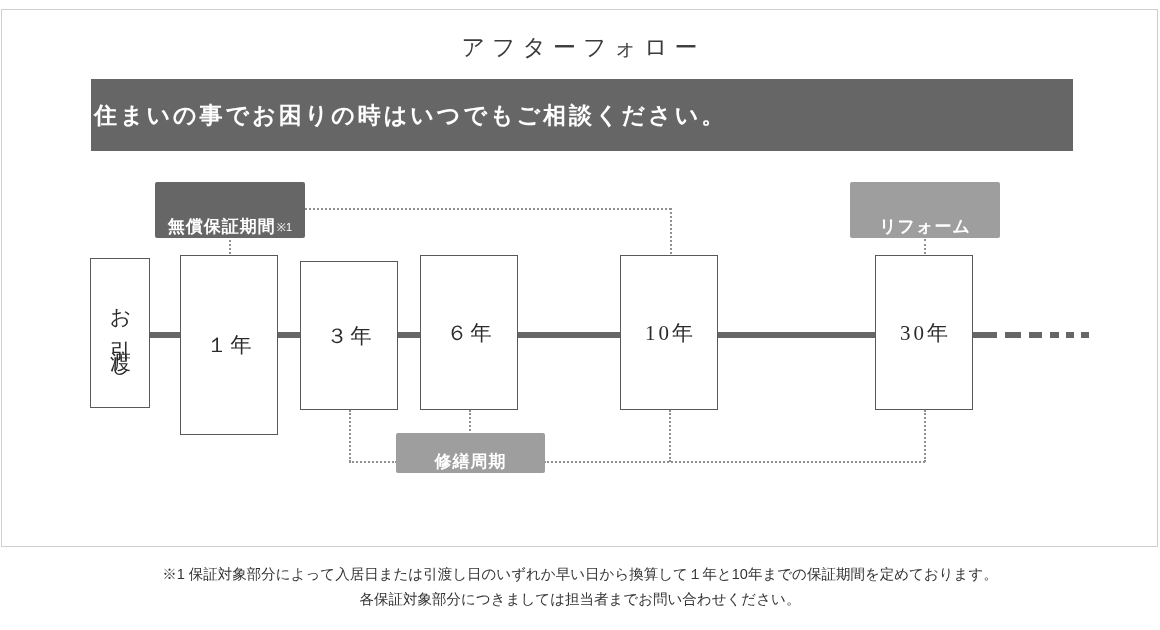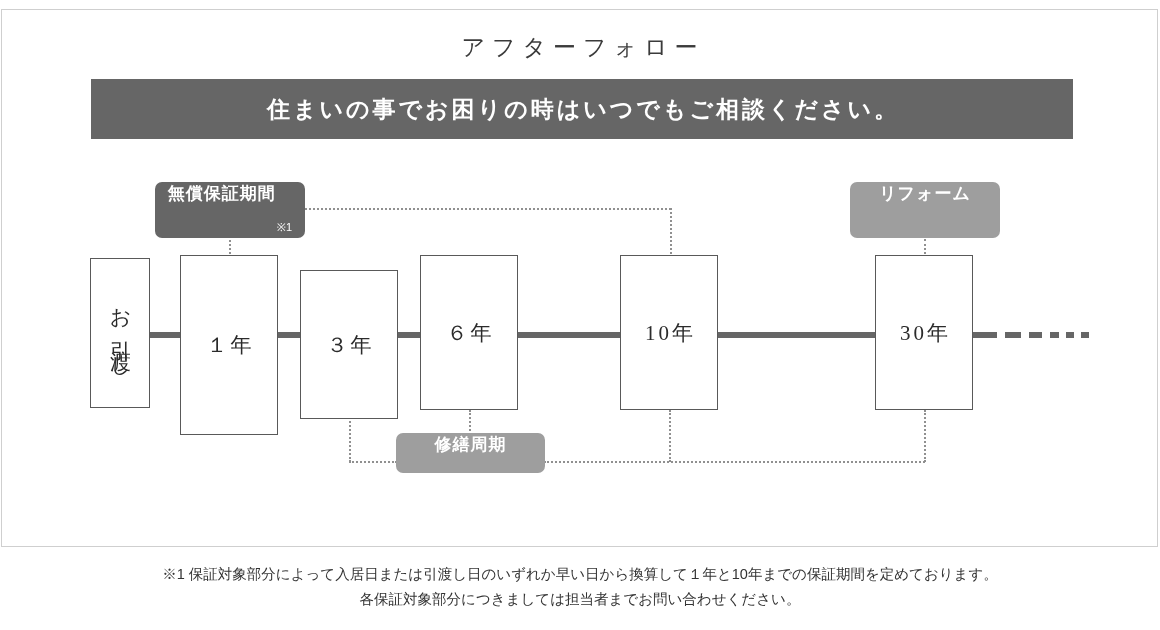--- a/index.html
+++ b/index.html
@@ -42,25 +42,24 @@
     color: #3b3b3b;
     text-indent: 7px;
   }
 
   
   #banner {
     position: absolute;
     left: 89px;
     top: 69px;
     width: 982px;
-    height: 60px;
+    height: 72px;
     background: #666666;
     display: flex;
     align-items: center;
-    justify-content: center;
     box-sizing: border-box;
   }
   #banner-text {
     color: #ffffff;
     font-family: "Liberation Serif", serif;
     font-weight: bold;
     font-size: 23px;
     letter-spacing: 3px;
     text-indent: 3px;
   }
@@ -110,23 +109,23 @@
   .rail-dash {
     position: absolute;
     height: 6px;
     background: #666666;
     z-index: 2;
   }
 
   
   .pill {
     position: absolute;
-    border-radius: 7px;
+    border-radius: 2px;
     display: flex;
-    align-items: flex-start;
+    align-items: flex-end;
     justify-content: center;
     z-index: 5;
     box-sizing: border-box;
   }
   .pill-text {
     color: #ffffff;
     font-weight: bold;
     font-size: 17px;
     letter-spacing: 1px;
     white-space: nowrap;
@@ -213,21 +212,21 @@
   <div class="rail-dash" style="left:1081px; top:332px; width:8px;"></div>
 
   <div class="tl-box" style="left:90px; top:258px; width:60px; height:150px;">
     <span class="tl-label vertical">お引渡し</span>
   </div>
 
   <div class="tl-box" style="left:180px; top:255px; width:98px; height:180px;">
     <span class="tl-label">１年</span>
   </div>
 
-  <div class="tl-box" style="left:300px; top:261px; width:98px; height:149px;margin-top:9px;">
+  <div class="tl-box" style="left:300px; top:261px; width:98px; height:149px;">
     <span class="tl-label">３年</span>
   </div>
 
   <div class="tl-box" style="left:420px; top:255px; width:98px; height:155px;">
     <span class="tl-label">６年</span>
   </div>
 
   <div class="tl-box" style="left:620px; top:255px; width:98px; height:155px;">
     <span class="tl-label">10年</span>
   </div>

